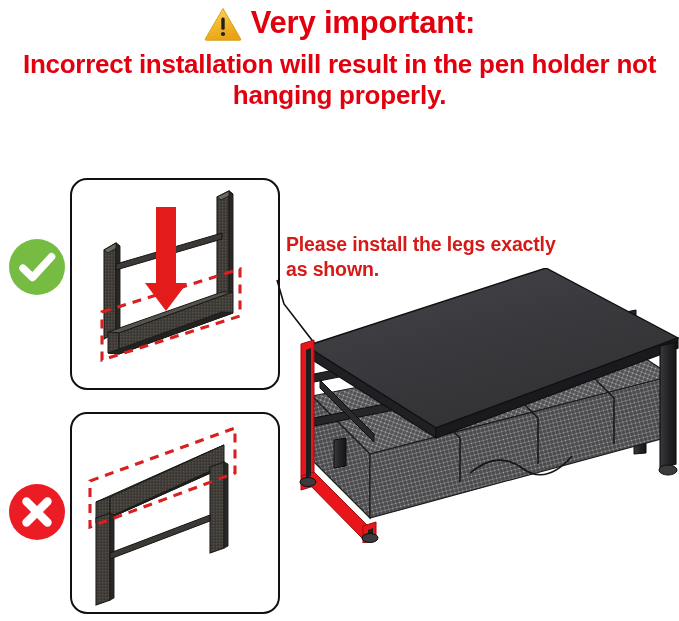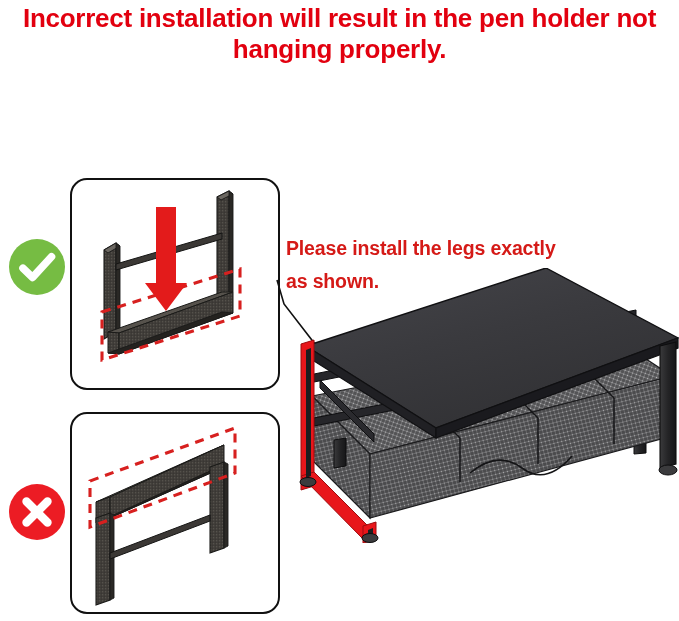--- a/index.html
+++ b/index.html
@@ -36,37 +36,52 @@
   .panel svg{display:block;width:100%;height:100%;}
 
   
   .badge{position:absolute;width:58px;height:58px;}
   #badge-ok{left:8px;top:238px;}
   #badge-bad{left:8px;top:483px;}
 
   
   .instr{
     position:absolute;left:286px;top:232px;width:280px;
-    color:#D51A17;font-size:19.5px;font-weight:bold;line-height:33px;
+    color:#D51A17;font-size:19.5px;font-weight:bold;line-height:25px;
     letter-spacing:-0.15px;
   }
 
   
   #leader{position:absolute;left:250px;top:278px;width:110px;height:110px;}
 
   
   #product{position:absolute;left:284px;top:268px;width:395px;height:275px;}
   #product svg{display:block;}
 </style>
 </head>
 <body>
 
 <div class="stage">
 
   <div class="hdr">
+    <div class="hdr-line1">
+      <svg class="warn-ico" viewBox="0 0 40 36">
+        <defs>
+          <linearGradient id="wg" x1="0" y1="0" x2="0.4" y2="1">
+            <stop offset="0" stop-color="#FAD961"></stop>
+            <stop offset="0.55" stop-color="#F2BB2E"></stop>
+            <stop offset="1" stop-color="#E9A316"></stop>
+          </linearGradient>
+        </defs>
+        <path d="M20 1.6 L38.6 33.6 Q39.6 35.2 37.7 35.2 L2.3 35.2 Q0.4 35.2 1.4 33.6 Z" fill="url(#wg)" stroke="#D79C14" stroke-width="1" stroke-linejoin="round"></path>
+        <rect x="18.2" y="11" width="3.6" height="13.2" rx="1.6" fill="#231f20"></rect>
+        <circle cx="20" cy="28.6" r="2.2" fill="#231f20"></circle>
+      </svg>
+      <div class="hdr-title">Very important:</div>
+    </div>
     <div class="hdr-sub">Incorrect installation will result in the pen holder not hanging properly.</div>
   </div>
 
   <svg class="badge" id="badge-ok" viewBox="0 0 58 58">
     <circle cx="29" cy="29" r="28" fill="#76BC43"></circle>
     <path d="M15 30.2 L24.6 39.4 L43.5 18.8" fill="none" stroke="#ffffff" stroke-width="7.6" stroke-linecap="round" stroke-linejoin="round"></path>
   </svg>
 
   <svg class="badge" id="badge-bad" viewBox="0 0 58 58">
     <circle cx="29" cy="29" r="28" fill="#EC1C24"></circle>

